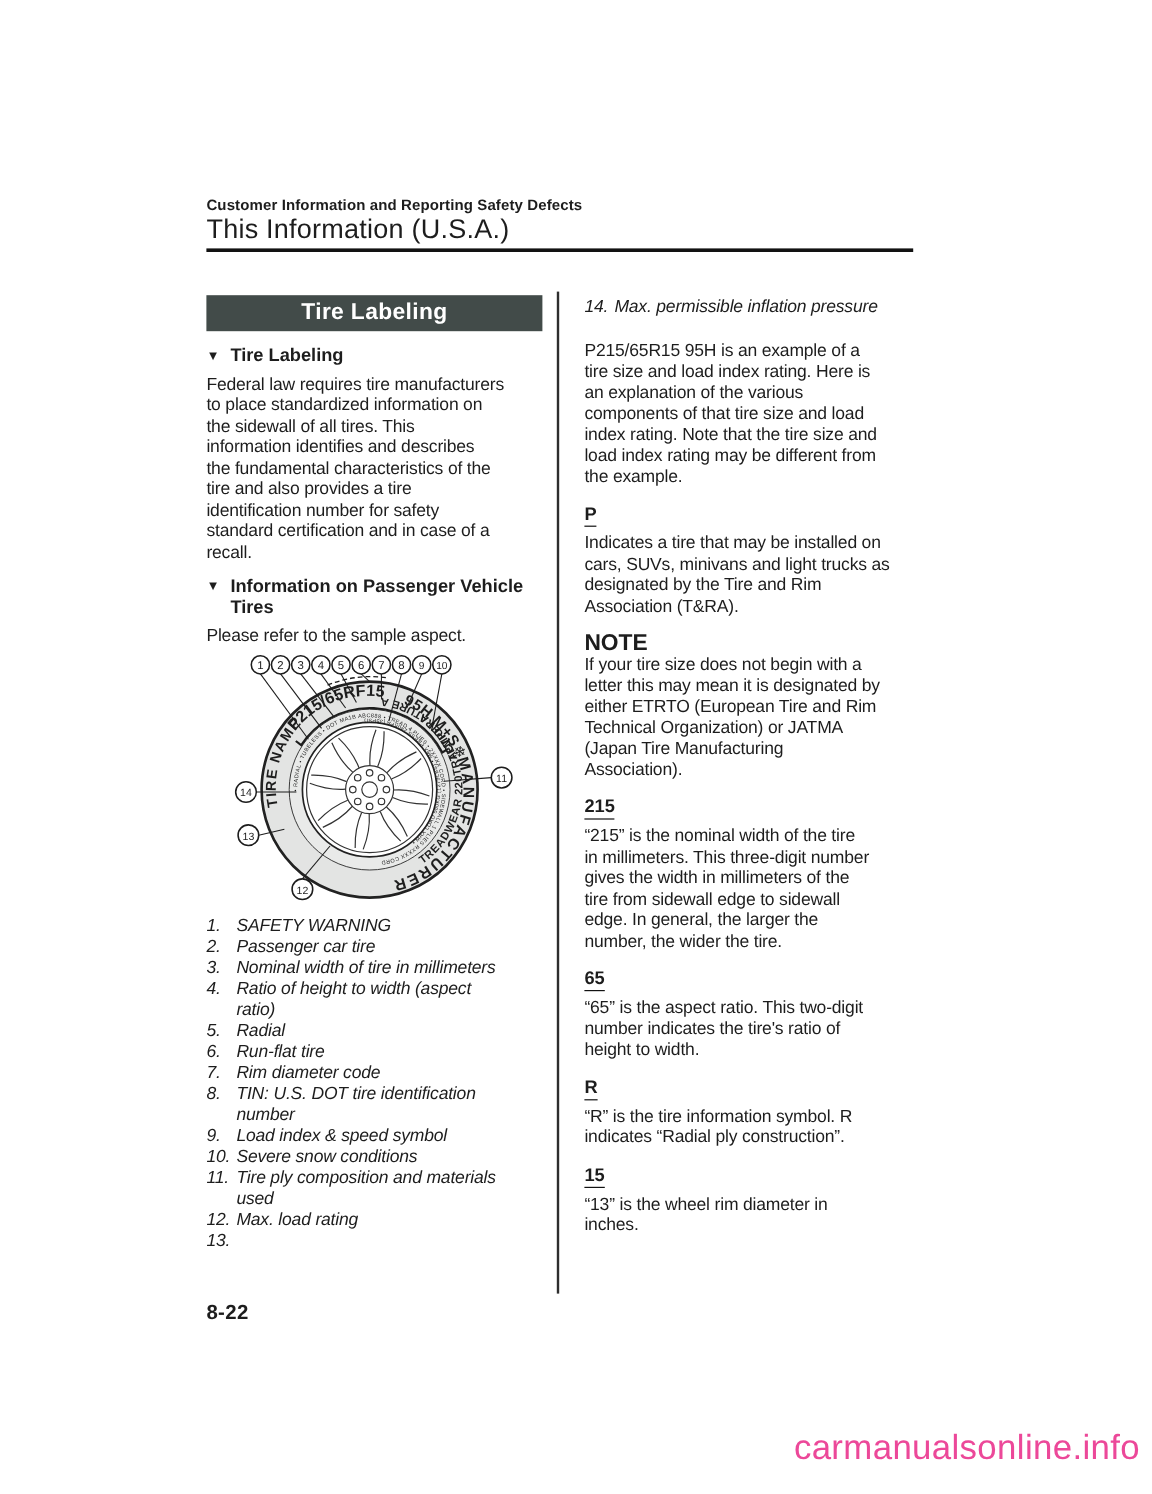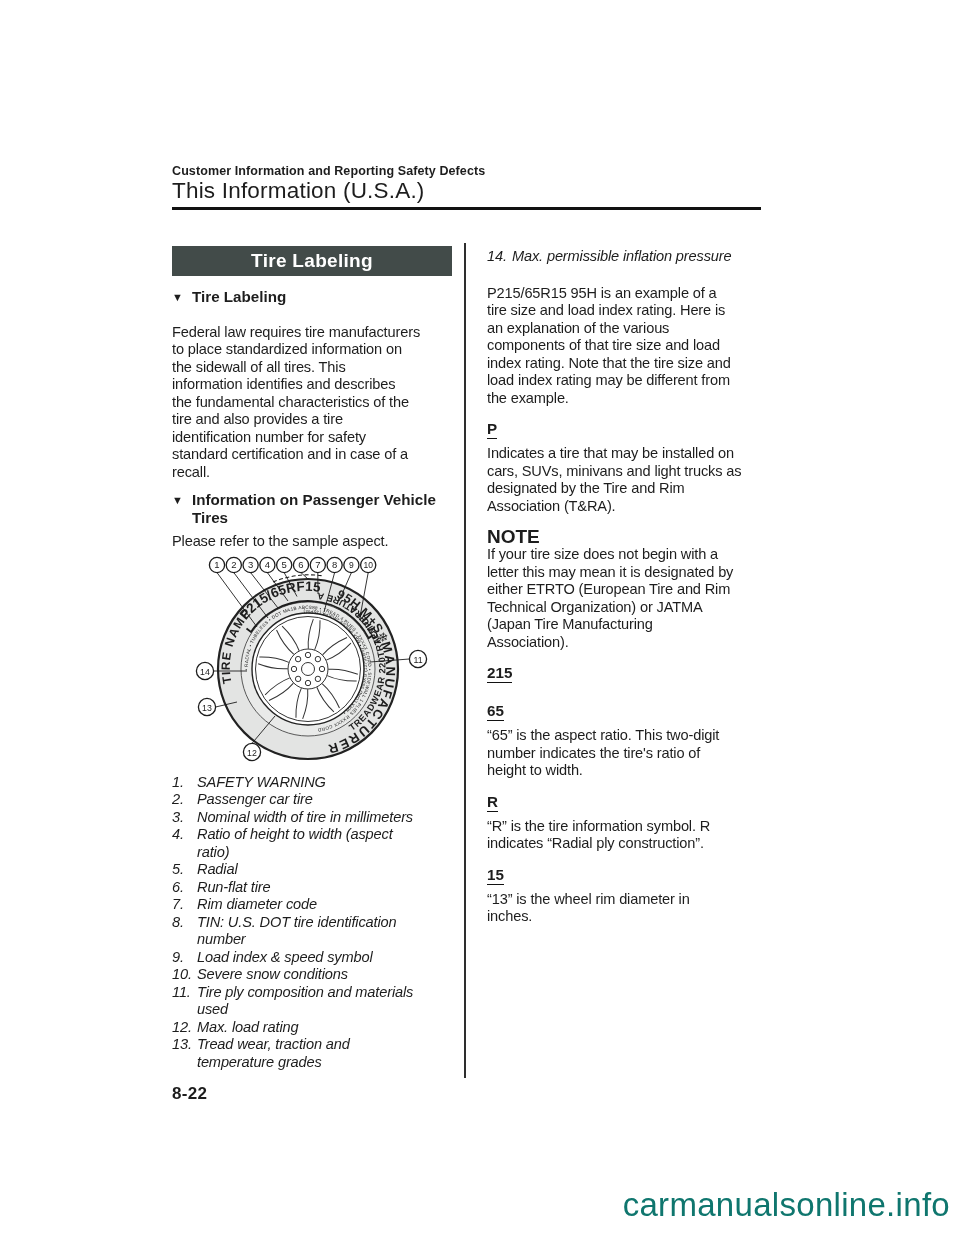--- a/index.html
+++ b/index.html
@@ -17,35 +17,35 @@
   .col-divider{position:absolute;left:464px;top:243px;width:1.5px;height:835px;background:#2e2e2e;}
 
   .pre{white-space:pre;}
   .body-txt{font-size:14.6px;line-height:17.5px;letter-spacing:-0.15px;}
 
   .section-box{width:280px;height:30px;background:#424b49;color:#ffffff;
     font-size:19px;font-weight:bold;text-align:center;line-height:30px;letter-spacing:0.3px;}
   .h-arrow{position:relative;padding-left:20px;font-size:15.2px;font-weight:bold;line-height:17.5px;}
   .h-arrow .marker{position:absolute;left:0;top:1px;font-size:11px;}
   .h1-gap{margin-top:12px;}
-  .p-gap{margin-top:18px;}
+  .p-gap{margin-top:7px;}
 
   .list{margin-top:3px;}
   .li{position:relative;padding-left:25px;font-size:14.6px;line-height:17.5px;letter-spacing:-0.15px;font-style:italic;}
   .li .num{position:absolute;left:0;top:0;}
 
   .page-num{position:absolute;left:172px;top:1048px;font-size:17px;font-weight:bold;letter-spacing:0.3px;margin-top:36px;}
 
   
   .rc-block{margin-bottom:13px;}
   .uhead{display:inline-block;font-size:15.2px;font-weight:bold;border-bottom:1.7px solid #121212;
     padding-bottom:1px;margin-bottom:6px;line-height:17px;}
   .note-label{font-size:19px;font-weight:bold;line-height:18px;}
 
-  .watermark{position:absolute;right:10px;bottom:8px;font-size:33px;color:#0f766e;letter-spacing:0.3px;}
+  .watermark{position:absolute;right:10px;bottom:8px;font-size:29px;color:#ec4899;letter-spacing:0.3px;}
 
   svg text{font-family:"Liberation Sans","DejaVu Sans",sans-serif;}
   .diagram-wrap{margin-top:4px;}
 </style>
 </head>
 <body>
 
 <div id="page">
 
   <div class="eyebrow">Customer Information and Reporting Safety Defects</div>
@@ -213,22 +213,21 @@
       <div class="li"><span class="num">5.</span><span class="pre">Radial</span></div>
       <div class="li"><span class="num">6.</span><span class="pre">Run-flat tire</span></div>
       <div class="li"><span class="num">7.</span><span class="pre">Rim diameter code</span></div>
       <div class="li"><span class="num">8.</span><span class="pre">TIN: U.S. DOT tire identification
 number</span></div>
       <div class="li"><span class="num">9.</span><span class="pre">Load index &amp; speed symbol</span></div>
       <div class="li"><span class="num">10.</span><span class="pre">Severe snow conditions</span></div>
       <div class="li"><span class="num">11.</span><span class="pre">Tire ply composition and materials
 used</span></div>
       <div class="li"><span class="num">12.</span><span class="pre">Max. load rating</span></div>
-      <div class="li"><span class="num">13.</span><span class="pre">Tread wear, traction and
-temperature grades</span></div>
+      <div class="li"><span class="num">13.</span></div>
     </div>
   </div>
 
   <div class="col-right">
     <div class="li rc-block" style="margin-bottom:19px;">
       <span class="num">14.</span>
       <span class="pre">Max. permissible inflation pressure</span>
     </div>
 
     <div class="body-txt pre rc-block">P215/65R15 95H is an example of a
@@ -252,20 +251,26 @@
       <div class="body-txt pre">If your tire size does not begin with a
 letter this may mean it is designated by
 either ETRTO (European Tire and Rim
 Technical Organization) or JATMA
 (Japan Tire Manufacturing
 Association).</div>
     </div>
 
     <div class="rc-block">
       <div><span class="uhead">215</span></div>
+      <div class="body-txt pre">“215” is the nominal width of the tire
+in millimeters. This three-digit number
+gives the width in millimeters of the
+tire from sidewall edge to sidewall
+edge. In general, the larger the
+number, the wider the tire.</div>
     </div>
 
     <div class="rc-block">
       <div><span class="uhead">65</span></div>
       <div class="body-txt pre">“65” is the aspect ratio. This two-digit
 number indicates the tire's ratio of
 height to width.</div>
     </div>
 
     <div class="rc-block">

